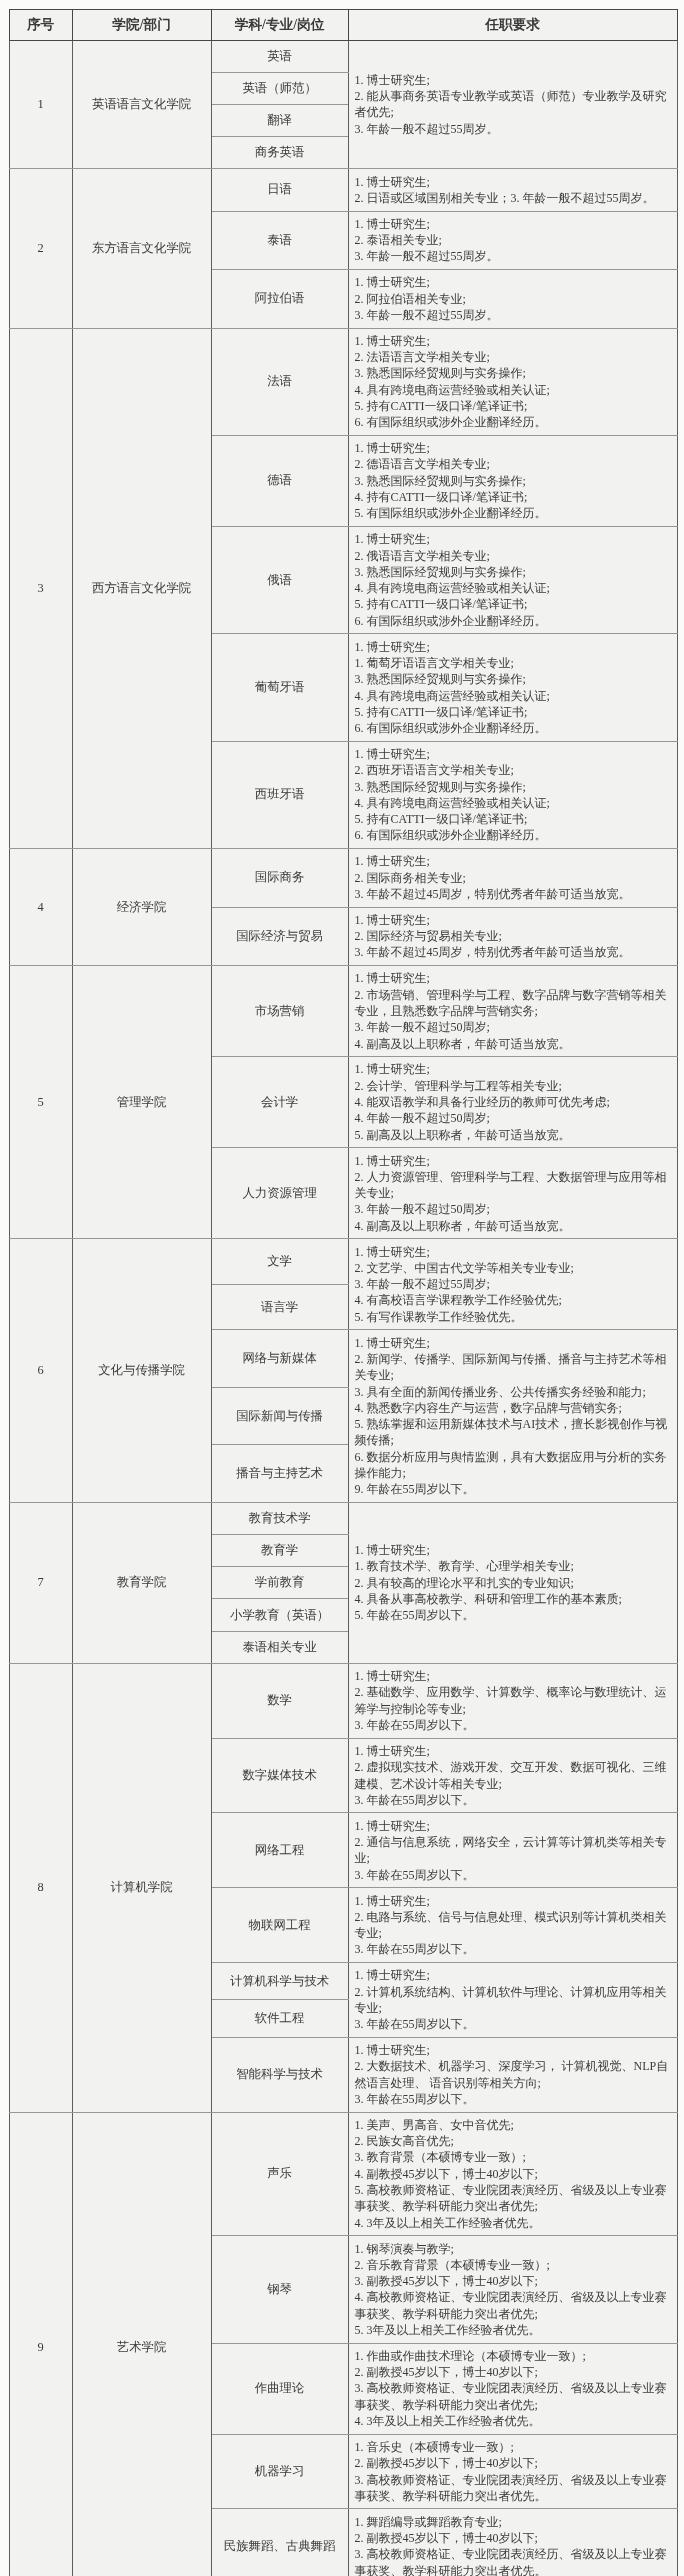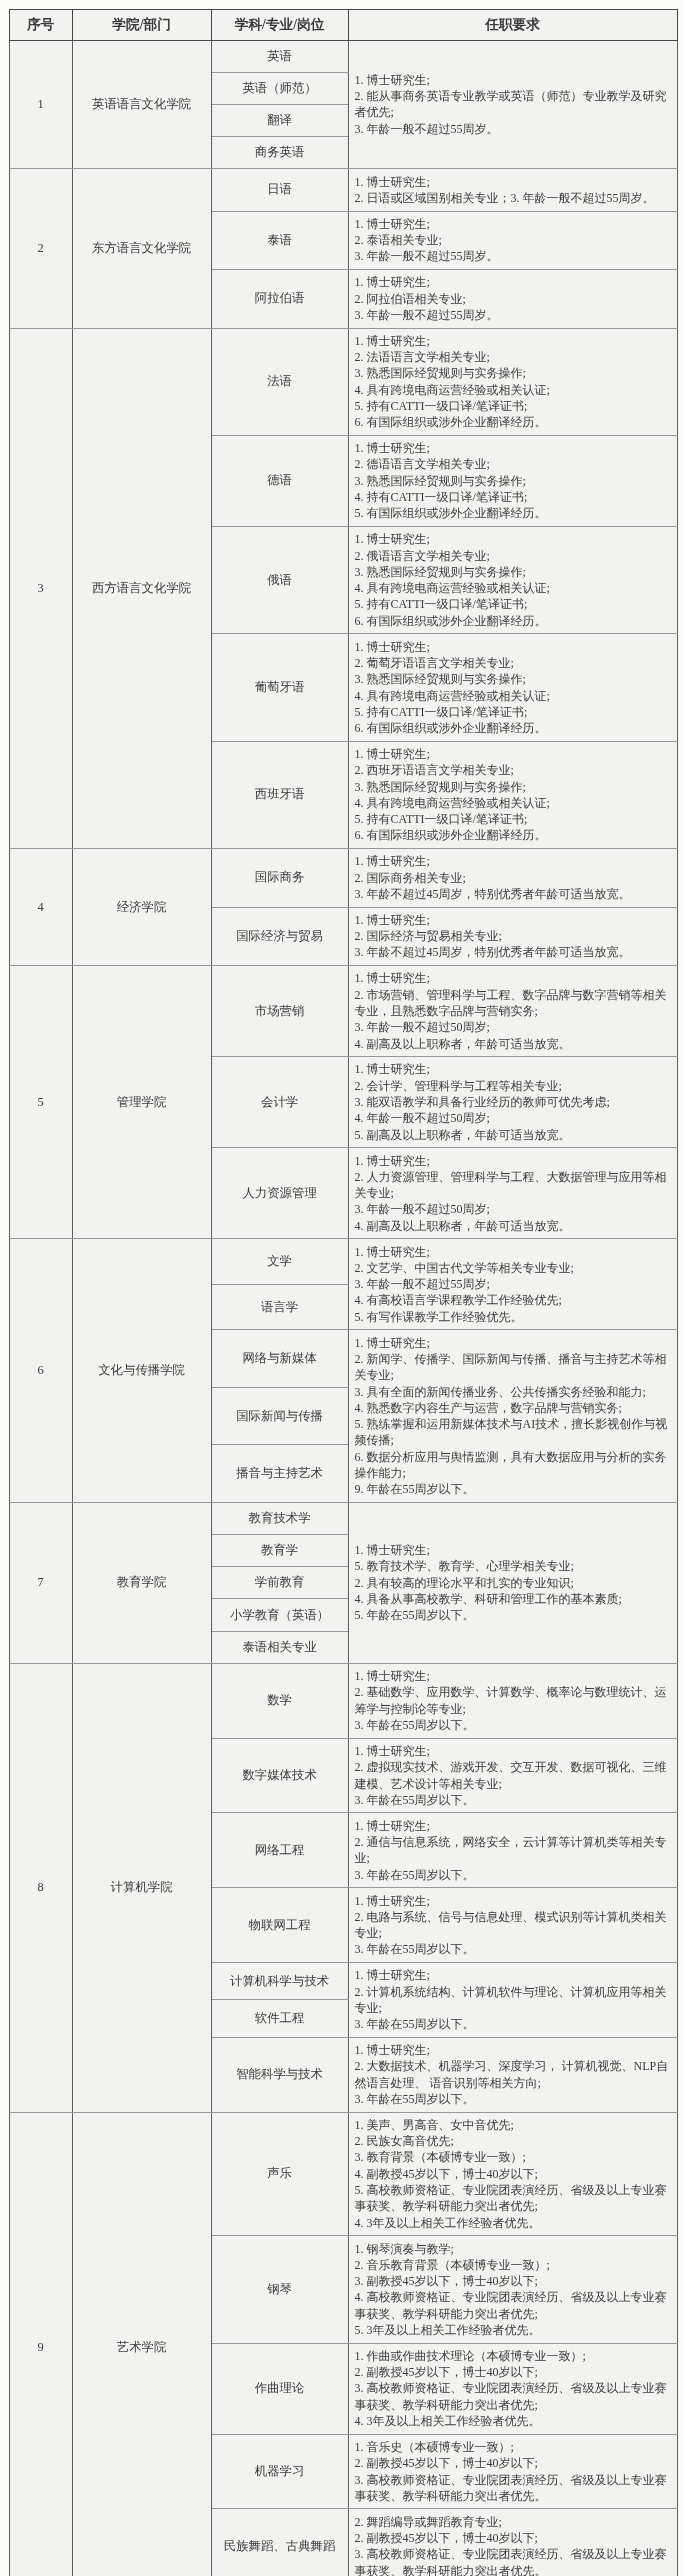--- a/index.html
+++ b/index.html
@@ -149,21 +149,21 @@
             <div class="req-line">3. 熟悉国际经贸规则与实务操作;</div>
             <div class="req-line">4. 具有跨境电商运营经验或相关认证;</div>
             <div class="req-line">5. 持有CATTI一级口译/笔译证书;</div>
             <div class="req-line">6. 有国际组织或涉外企业翻译经历。</div>
           </td>
         </tr>
         <tr>
           <td class="pos-cell grp">葡萄牙语</td>
           <td class="req-cell grp">
             <div class="req-line">1. 博士研究生;</div>
-            <div class="req-line">2. 葡萄牙语语言文学相关专业;</div>
+            <div class="req-line">1. 葡萄牙语语言文学相关专业;</div>
             <div class="req-line">3. 熟悉国际经贸规则与实务操作;</div>
             <div class="req-line">4. 具有跨境电商运营经验或相关认证;</div>
             <div class="req-line">5. 持有CATTI一级口译/笔译证书;</div>
             <div class="req-line">6. 有国际组织或涉外企业翻译经历。</div>
           </td>
         </tr>
         <tr>
           <td class="pos-cell grp">西班牙语</td>
           <td class="req-cell grp">
             <div class="req-line">1. 博士研究生;</div>
@@ -201,21 +201,21 @@
             <div class="req-line">2. 市场营销、管理科学与工程、数字品牌与数字营销等相关专业，且熟悉数字品牌与营销实务;</div>
             <div class="req-line">3. 年龄一般不超过50周岁;</div>
             <div class="req-line">4. 副高及以上职称者，年龄可适当放宽。</div>
           </td>
         </tr>
         <tr>
           <td class="pos-cell grp">会计学</td>
           <td class="req-cell grp">
             <div class="req-line">1. 博士研究生;</div>
             <div class="req-line">2. 会计学、管理科学与工程等相关专业;</div>
-            <div class="req-line">3. 能双语教学和具备行业经历的教师可优先考虑;</div>
+            <div class="req-line">4. 能双语教学和具备行业经历的教师可优先考虑;</div>
             <div class="req-line">4. 年龄一般不超过50周岁;</div>
             <div class="req-line">5. 副高及以上职称者，年龄可适当放宽。</div>
           </td>
         </tr>
         <tr>
           <td class="pos-cell grp">人力资源管理</td>
           <td class="req-cell grp">
             <div class="req-line">1. 博士研究生;</div>
             <div class="req-line">2. 人力资源管理、管理科学与工程、大数据管理与应用等相关专业;</div>
             <div class="req-line">3. 年龄一般不超过50周岁;</div>
@@ -254,21 +254,21 @@
         </tr>
         <tr>
           <td class="pos-cell">播音与主持艺术</td>
         </tr>
         <tr>
           <td class="no-cell grp" rowspan="5">7</td>
           <td class="college-cell grp" rowspan="5">教育学院</td>
           <td class="pos-cell grp">教育技术学</td>
           <td class="req-cell grp" rowspan="5">
             <div class="req-line">1. 博士研究生;</div>
-            <div class="req-line">5. 教育技术学、教育学、心理学相关专业;</div>
+            <div class="req-line">1. 教育技术学、教育学、心理学相关专业;</div>
             <div class="req-line">2. 具有较高的理论水平和扎实的专业知识;</div>
             <div class="req-line">4. 具备从事高校教学、科研和管理工作的基本素质;</div>
             <div class="req-line">5. 年龄在55周岁以下。</div>
           </td>
         </tr>
         <tr>
           <td class="pos-cell">教育学</td>
         </tr>
         <tr>
           <td class="pos-cell">学前教育</td>
@@ -368,21 +368,21 @@
           <td class="pos-cell grp">机器学习</td>
           <td class="req-cell grp">
             <div class="req-line">1. 音乐史（本硕博专业一致）;</div>
             <div class="req-line">2. 副教授45岁以下，博士40岁以下;</div>
             <div class="req-line">3. 高校教师资格证、专业院团表演经历、省级及以上专业赛事获奖、教学科研能力突出者优先。</div>
           </td>
         </tr>
         <tr>
           <td class="pos-cell grp">民族舞蹈、古典舞蹈</td>
           <td class="req-cell grp">
-            <div class="req-line">2. 舞蹈编导或舞蹈教育专业;</div>
+            <div class="req-line">1. 舞蹈编导或舞蹈教育专业;</div>
             <div class="req-line">2. 副教授45岁以下，博士40岁以下;</div>
             <div class="req-line">3. 高校教师资格证、专业院团表演经历、省级及以上专业赛事获奖、教学科研能力突出者优先。</div>
           </td>
         </tr>
       </tbody>
   </table>
 </div>
 
 
 </body></html>

